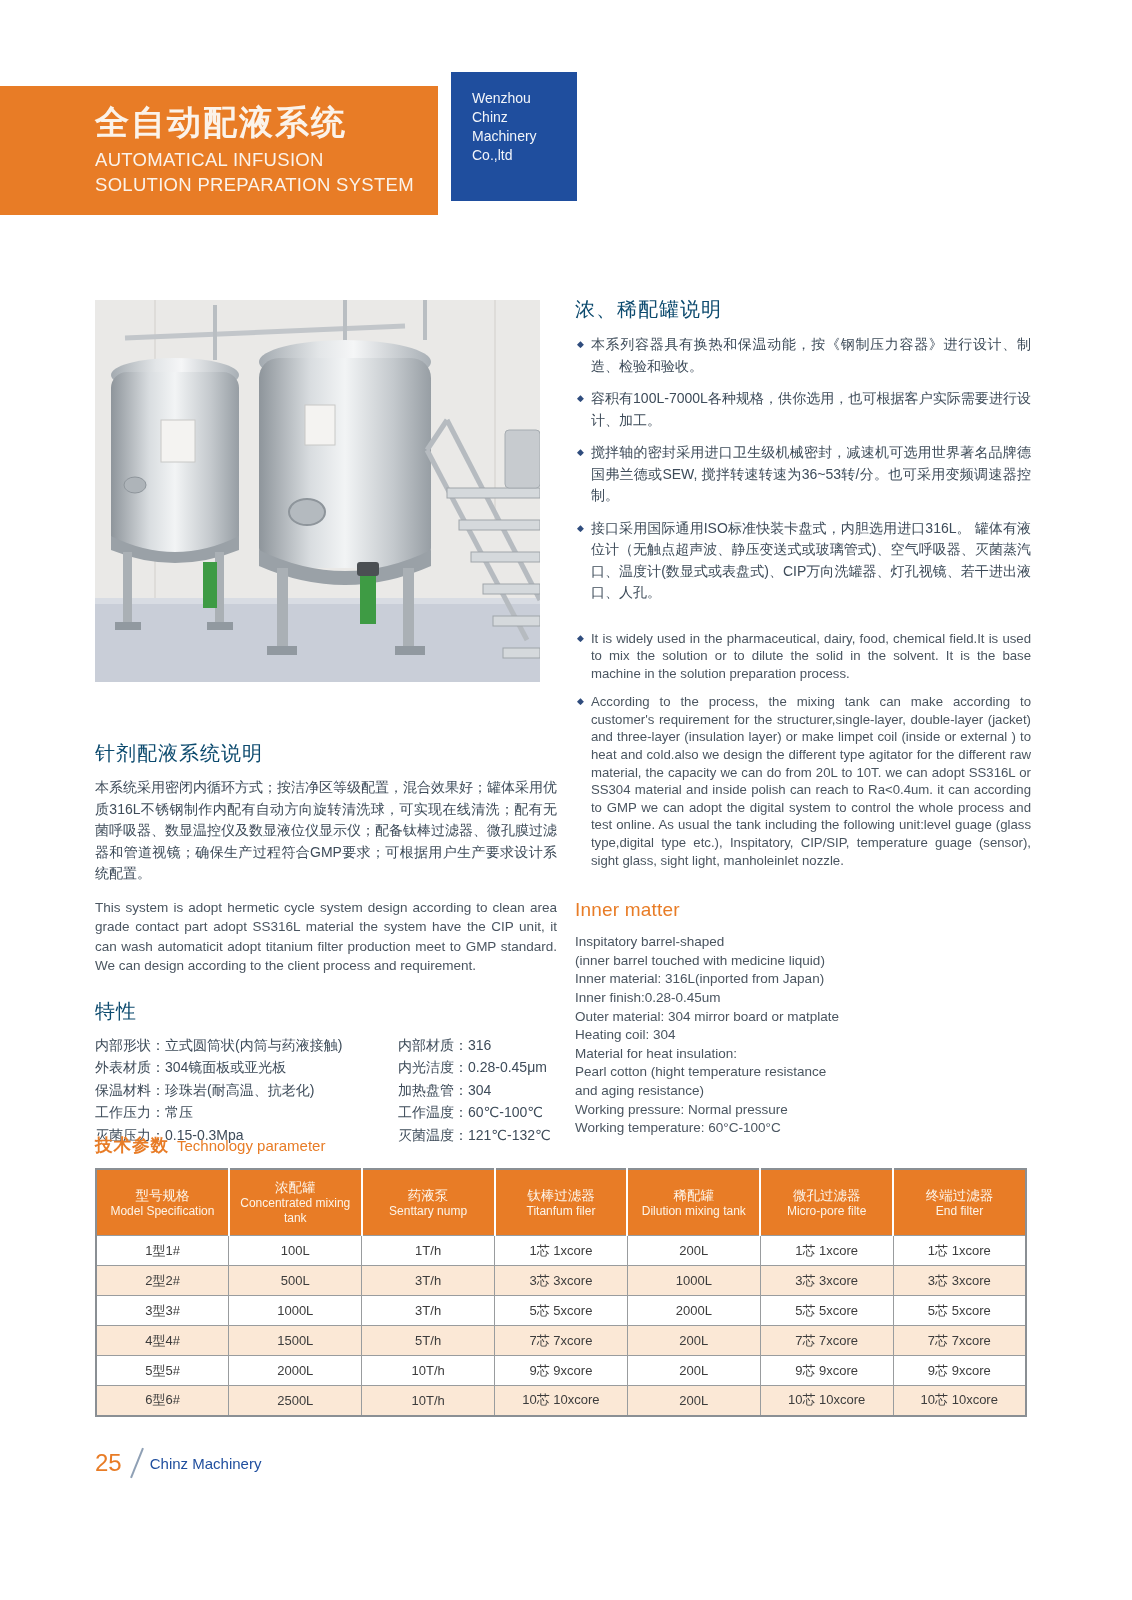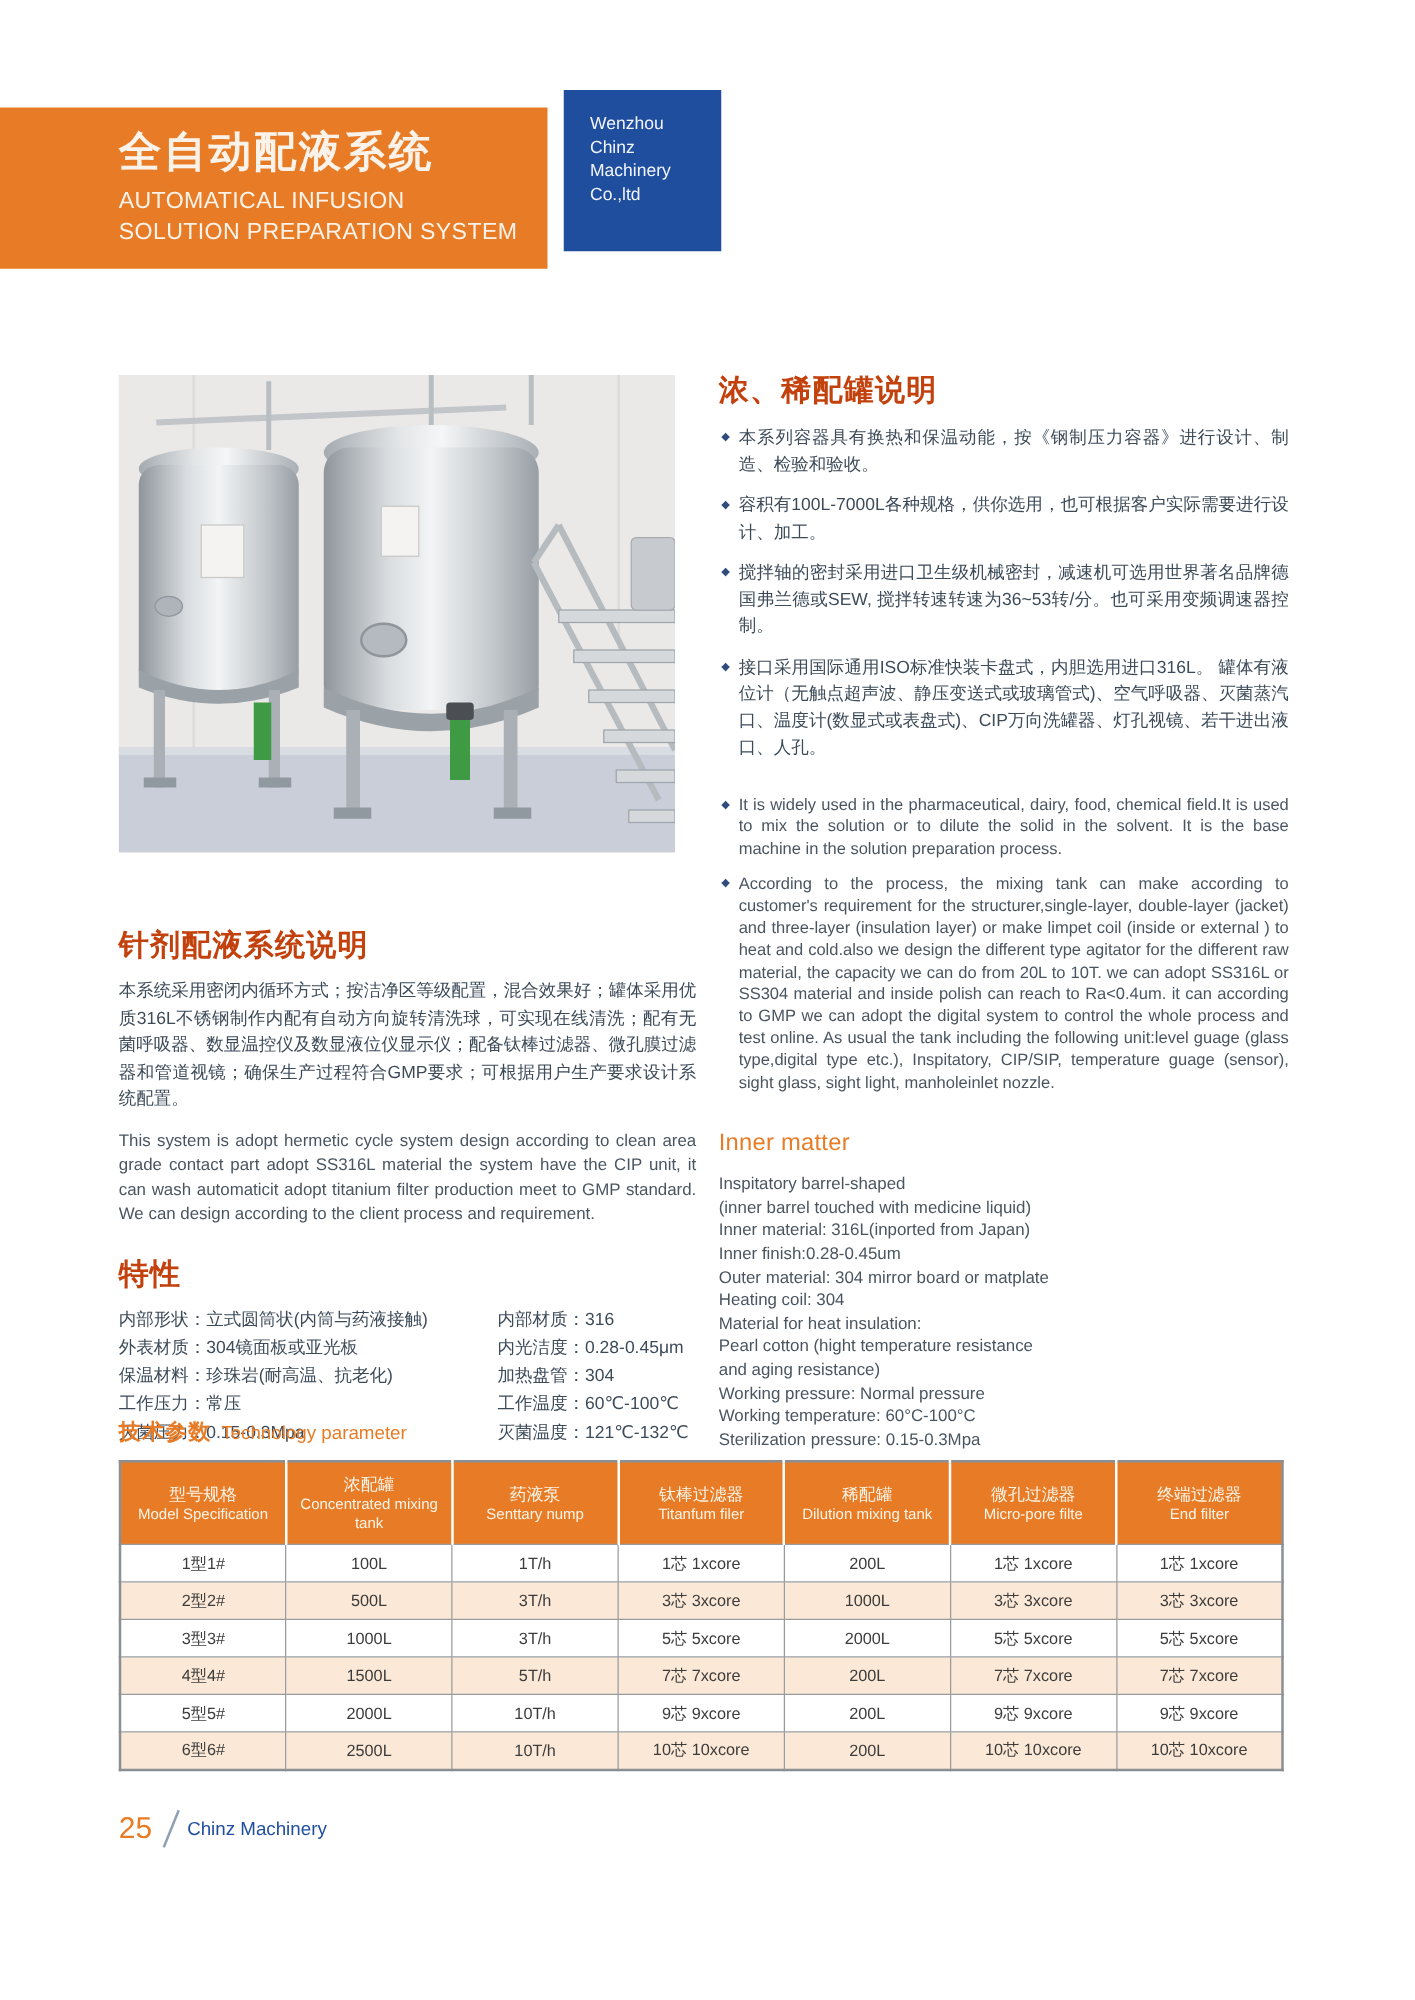--- a/index.html
+++ b/index.html
@@ -14,21 +14,21 @@
   .hdr-title-en { font-size:18.5px; line-height:25px; margin-top:5px; letter-spacing:0.3px; }
   .hdr-blue { position:absolute; left:451px; top:72px; width:126px; height:129px;
               background:#1F4E9E; color:#F2F5FA; padding:17px 0 0 21px;
               font-size:14px; line-height:19px; }
 
   
   .photo { position:absolute; left:95px; top:300px; width:445px; height:382px; background:#EAE9E7; }
   .photo svg { display:block; width:100%; height:100%; }
 
   
-  .h-orange { color:#c2410c; font-size:24px; font-weight:700; letter-spacing:1px; }
+  .h-orange { color:#0c4a6e; font-size:20px; font-weight:400; letter-spacing:1px; }
   .h-orange-en { color:#E87C26; font-size:19px; font-weight:500; letter-spacing:0.2px; }
   .cn-body { color:#3D4B59; font-size:14px; line-height:21.5px; text-align:justify; }
   .en-body { color:#4A5560; font-size:13.5px; line-height:19.5px; text-align:justify; }
 
   
   .right-col { position:absolute; left:575px; top:296px; width:456px; }
   .bullet-row { display:flex; margin-top:11px; }
   .bullet-glyph { color:#2F4C7D; font-size:9px; line-height:21.5px; margin:0 7px 0 2px; flex:0 0 auto; }
   .bullet-glyph.en { line-height:17.5px; }
   .bullet-text { flex:1 1 auto; }
@@ -199,21 +199,20 @@
         <div>(inner barrel touched with medicine liquid)</div>
         <div>Inner material: 316L(inported from Japan)</div>
         <div>Inner finish:0.28-0.45um</div>
         <div>Outer material: 304 mirror board or matplate</div>
         <div>Heating coil: 304</div>
         <div>Material for heat insulation:</div>
         <div>Pearl cotton (hight temperature resistance</div>
         <div>and aging resistance)</div>
         <div>Working pressure: Normal pressure</div>
         <div>Working temperature: 60°C-100°C</div>
-        <div>Sterilization pressure: 0.15-0.3Mpa</div>
       </div>
     </div>
   </div>
 
   <div class="left-col">
     <div class="h-orange">针剂配液系统说明</div>
     <div class="cn-body cn-par">本系统采用密闭内循环方式；按洁净区等级配置，混合效果好；罐体采用优质316L不锈钢制作内配有自动方向旋转清洗球，可实现在线清洗；配有无菌呼吸器、数显温控仪及数显液位仪显示仪；配备钛棒过滤器、微孔膜过滤器和管道视镜；确保生产过程符合GMP要求；可根据用户生产要求设计系统配置。</div>
     <div class="en-body en-par">This system is adopt hermetic cycle system design according to clean area grade contact part adopt SS316L material the system have the CIP unit, it can wash automaticit adopt titanium filter production meet to GMP standard. We can design according to the client process and requirement.</div>
 
     <div class="h-orange feat-head">特性</div>

